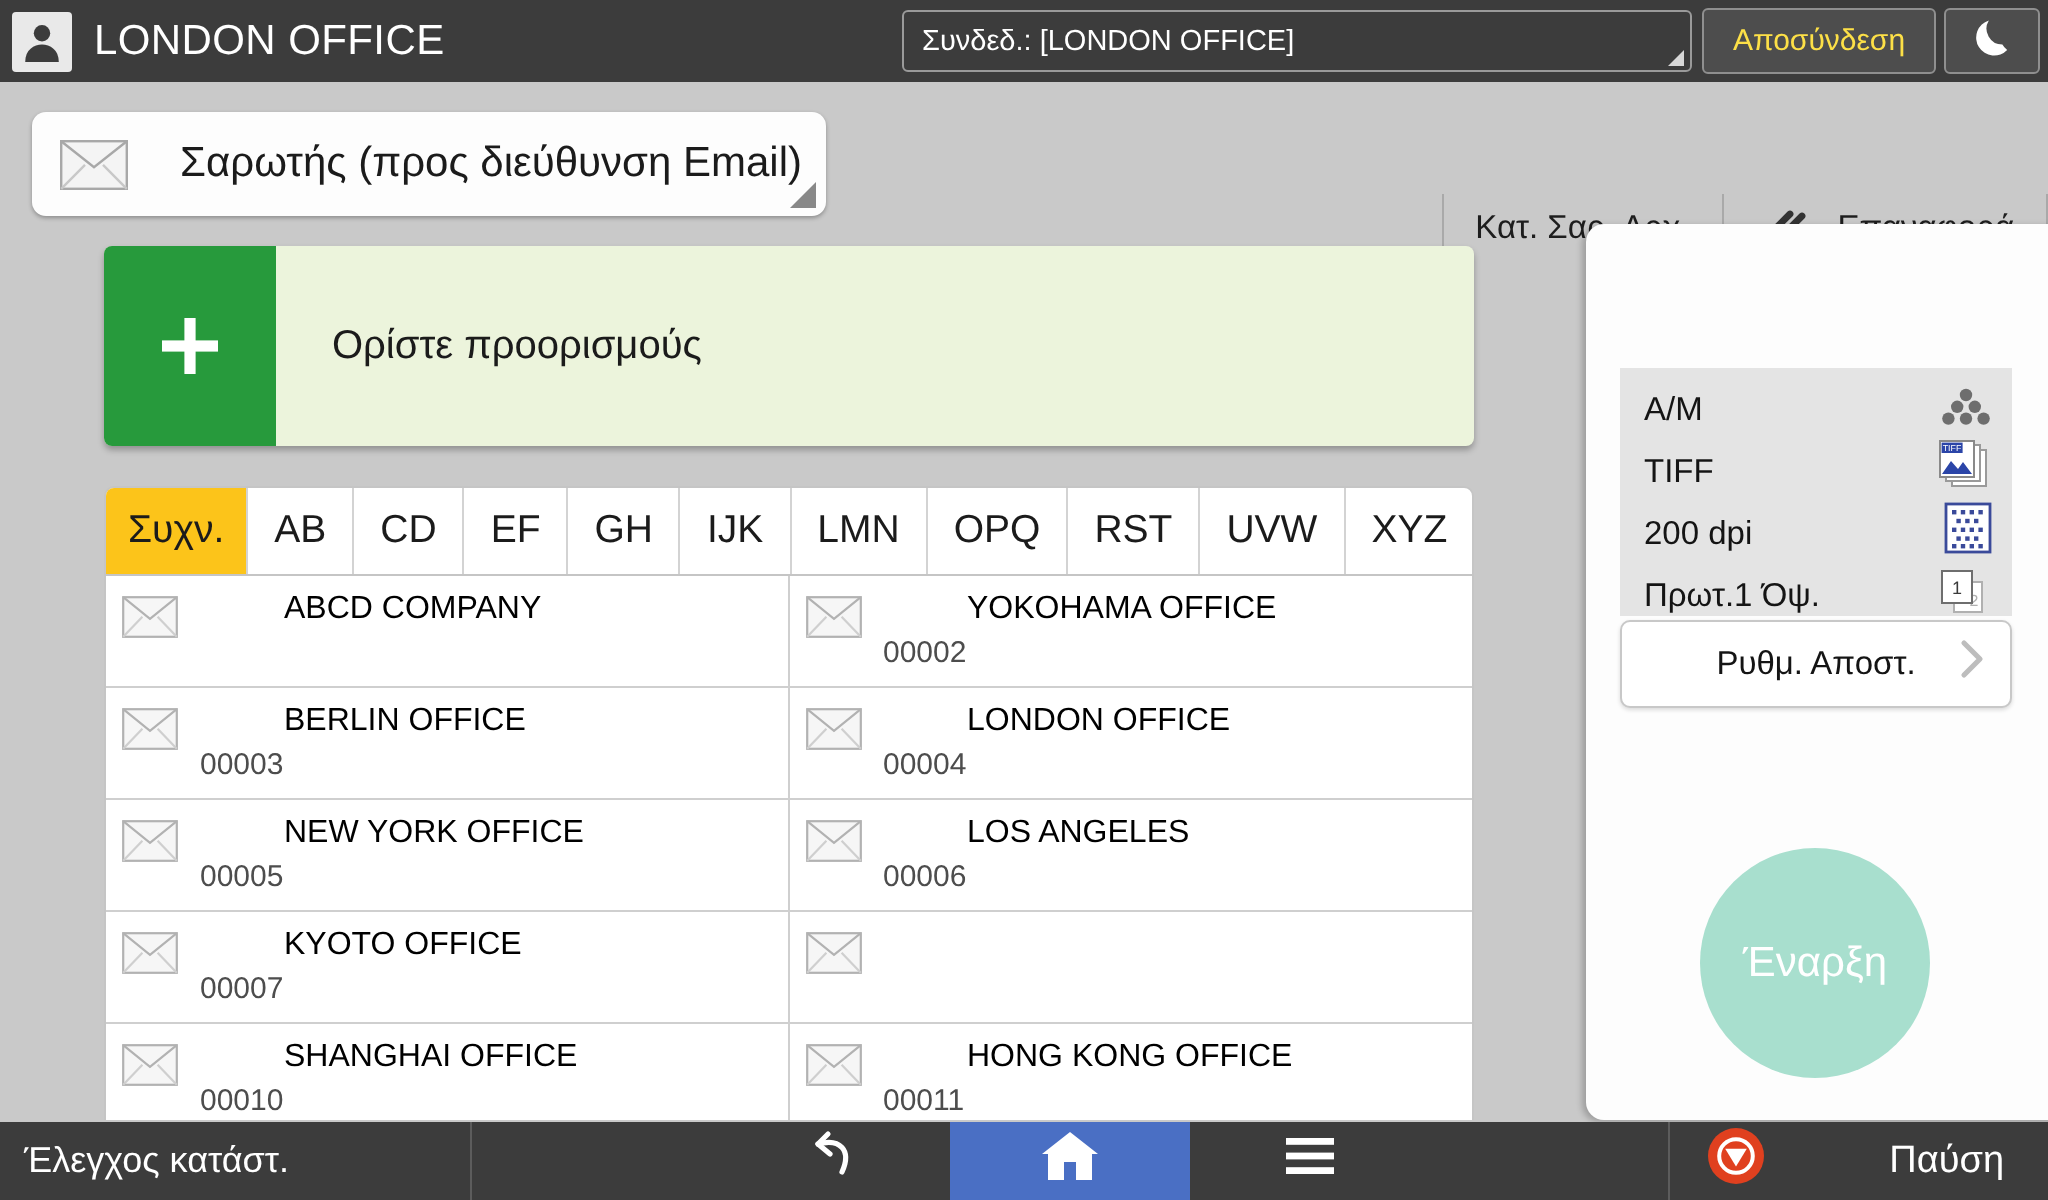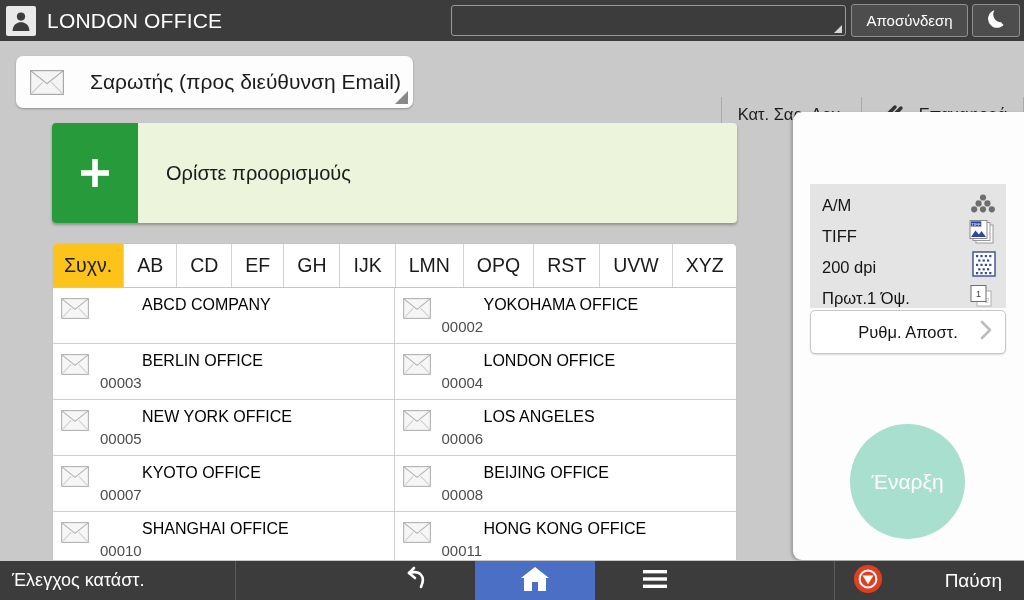--- a/index.html
+++ b/index.html
@@ -33,21 +33,21 @@
   }
   .login-field span{ color:#ffffff; font-size:14.5px; white-space:nowrap; }
   .login-field .corner{
     position:absolute; right:3px; bottom:2px; width:0; height:0;
     border-left:8px solid transparent; border-bottom:8px solid #d8d8d8;
   }
   .logout-btn{
     position:absolute; left:851px; top:4px; width:117px; height:33px;
     background:#4d4d4d; border:1px solid #8f8f8f; border-radius:3px;
     display:flex; align-items:center; justify-content:center;
-    color:#ffffff; font-size:15px; white-space:nowrap;
+    color:#fde047; font-size:15px; white-space:nowrap;
   }
   .moon-btn{
     position:absolute; left:972px; top:4px; width:48px; height:33px;
     background:#4d4d4d; border:1px solid #8f8f8f; border-radius:3px;
     display:flex; align-items:center; justify-content:center;
   }
 
   
   .appbar{
     position:absolute; left:0; top:41px; width:1024px; height:64px;
@@ -202,20 +202,21 @@
       <span class="user-icon">
         <svg width="22" height="22" viewBox="0 0 22 22">
           <circle cx="11" cy="6.6" r="4.1" fill="#3c3c3c"></circle>
           <path d="M2.6 21 C2.6 14.8 7 12.2 11 12.2 C15 12.2 19.4 14.8 19.4 21 Z" fill="#3c3c3c"></path>
         </svg>
       </span>
       <span class="user-name">LONDON OFFICE</span>
     </div>
 
     <div class="login-field">
+      <span>Συνδεδ.: [LONDON OFFICE]</span>
       <span class="corner"></span>
     </div>
 
     <div class="logout-btn">
       <span>Αποσύνδεση</span>
     </div>
 
     <div class="moon-btn">
       <span>
         <svg width="21" height="21" viewBox="0 0 21 21">
@@ -384,24 +385,20 @@
             <span class="name" style="display: block;">KYOTO OFFICE</span>
             <span class="num" style="display: block;">00007</span>
           </span>
         </div>
         <div class="lrow">
           <span class="ico"><svg width="28" height="21" viewBox="0 0 28 21">
               <rect x="0.6" y="0.6" width="26.8" height="19.8" fill="#f6f6f6" stroke="#b2b2b2" stroke-width="1.1"></rect>
               <path d="M0.6 0.6 L14 11.4 L27.4 0.6" fill="none" stroke="#b2b2b2" stroke-width="1.1"></path>
               <path d="M0.6 20.4 L10.2 10.4 M27.4 20.4 L17.8 10.4" fill="none" stroke="#cfcfcf" stroke-width="1.1"></path>
             </svg></span>
-          <span class="txt">
-            <span class="name" style="display: block;">BEIJING OFFICE</span>
-            <span class="num" style="display: block;">00008</span>
-          </span>
         </div>
         <div class="lrow">
           <span class="ico"><svg width="28" height="21" viewBox="0 0 28 21">
               <rect x="0.6" y="0.6" width="26.8" height="19.8" fill="#f6f6f6" stroke="#b2b2b2" stroke-width="1.1"></rect>
               <path d="M0.6 0.6 L14 11.4 L27.4 0.6" fill="none" stroke="#b2b2b2" stroke-width="1.1"></path>
               <path d="M0.6 20.4 L10.2 10.4 M27.4 20.4 L17.8 10.4" fill="none" stroke="#cfcfcf" stroke-width="1.1"></path>
             </svg></span>
           <span class="txt">
             <span class="name" style="display: block;">SHANGHAI  OFFICE</span>
             <span class="num" style="display: block;">00010</span>

